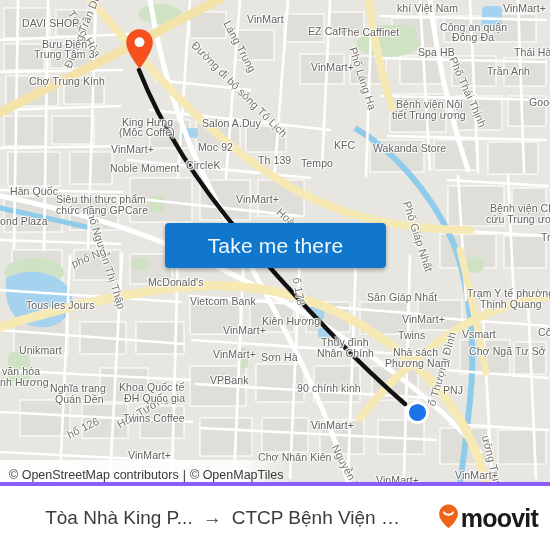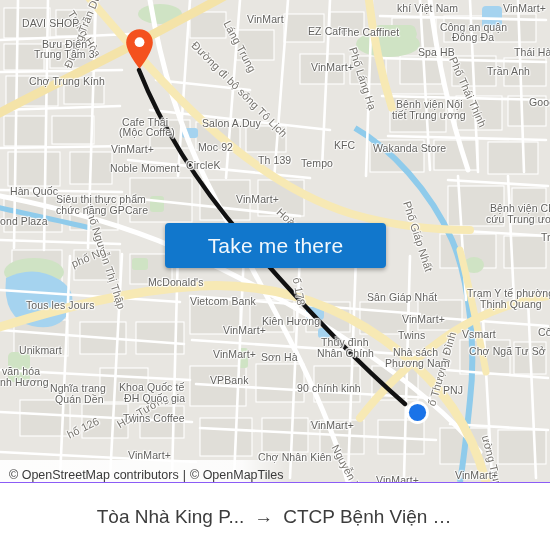--- a/index.html
+++ b/index.html
@@ -59,21 +59,21 @@
     font-family:"Liberation Sans", sans-serif;
     background:linear-gradient(to right, rgba(255,255,255,.92) 0%, rgba(255,255,255,.86) 52%, rgba(255,255,255,0) 62%);
     z-index:40;
   }
   #attrib a{color:#3a3a3a;text-decoration:none;}
   #attrib .sep{margin:0 4px;}
 
   
   #footer{
     position:absolute;left:0;top:482px;width:550px;height:68px;
-    background:#ffffff;border-top:1px solid #8b5cf6;
+    background:#ffffff;border-top:4px solid #8b5cf6;
     display:flex;align-items:center;box-sizing:border-box;
     padding:0 10px 0 12px;
   }
   #route-summary{
     flex:1;display:flex;align-items:center;justify-content:center;
     gap:10px;min-width:0;overflow:hidden;
   }
   .endpoint{
     font-size:19px;color:#3c3c3c;white-space:nowrap;
     overflow:hidden;text-overflow:ellipsis;max-width:172px;
@@ -300,21 +300,21 @@
         <div class="lbl poi" style="left: 42px; top: 39px;">Bưu Điện</div>
         <div class="lbl poi" style="left: 34px; top: 49px;">Trung Tâm 3</div>
         <div class="lbl poi" style="left: 418px; top: 47px;">Spa HB</div>
         <div class="lbl poi" style="left: 514px; top: 47px;">Thái Hà</div>
         <div class="lbl poi" style="left: 487px; top: 66px;">Trần Anh</div>
         <div class="lbl poi" style="left: 29px; top: 76px;">Chợ Trung Kính</div>
         <div class="lbl poi" style="left: 311px; top: 62px;">VinMart+</div>
         <div class="lbl poi" style="left: 396px; top: 99px;">Bệnh viện Nội</div>
         <div class="lbl poi" style="left: 392px; top: 110px;">tiết Trung ương</div>
         <div class="lbl poi" style="left: 529px; top: 97px;">Good</div>
-        <div class="lbl poi" style="left: 122px; top: 117px;">Cafe Thái</div>
+        <div class="lbl poi" style="left: 122px; top: 117px;">King Hưng</div>
         <div class="lbl poi" style="left: 119px; top: 127px;">(Mộc Coffe)</div>
         <div class="lbl poi" style="left: 202px; top: 118px;">Salon A.Duy</div>
         <div class="lbl poi" style="left: 111px; top: 144px;">VinMart+</div>
         <div class="lbl poi" style="left: 198px; top: 142px;">Moc 92</div>
         <div class="lbl poi" style="left: 258px; top: 155px;">Th 139</div>
         <div class="lbl poi" style="left: 301px; top: 158px;">Tempo</div>
         <div class="lbl poi" style="left: 334px; top: 140px;">KFC</div>
         <div class="lbl poi" style="left: 373px; top: 143px;">Wakanda Store</div>
         <div class="lbl poi" style="left: 110px; top: 163px;">Noble Moment</div>
         <div class="lbl poi" style="left: 186px; top: 160px;">CircleK</div>
@@ -390,15 +390,25 @@
     <span class="sep">|</span>
     <a href="#">© OpenMapTiles</a>
   </div>
 
   <div id="footer">
     <div id="route-summary">
       <div class="endpoint">Tòa Nhà King P...</div>
       <div class="arrow">→</div>
       <div class="endpoint">CTCP Bệnh Viện Hữu Nghị Quốc...</div>
     </div>
+    <div id="brand">
+      <span>
+        <svg width="23" height="26" viewBox="0 0 23 26">
+          <path d="M11.5,1.6 C16.7,1.6 20.9,5.8 20.9,11.0 C20.9,17.8 11.5,25.2 11.5,25.2
+                   C11.5,25.2 2.1,17.8 2.1,11.0 C2.1,5.8 6.3,1.6 11.5,1.6 Z" fill="#f06418"></path>
+          <path d="M6.9,9.3 C8.0,12.6 15.0,12.6 16.1,9.3" stroke="#ffffff" stroke-width="1.9" fill="none" stroke-linecap="round"></path>
+        </svg>
+      </span>
+      <span id="brand-text">moovit</span>
+    </div>
   </div>
 
 </div>
 
 </body></html>

